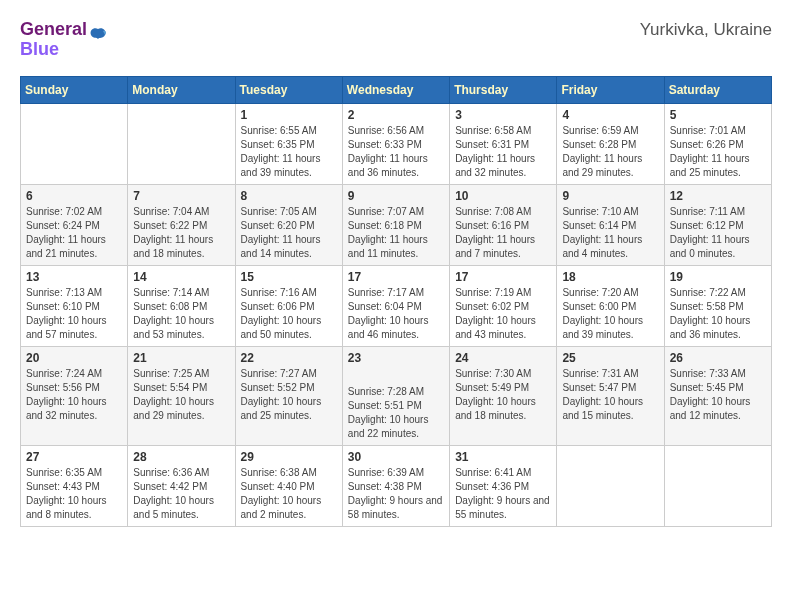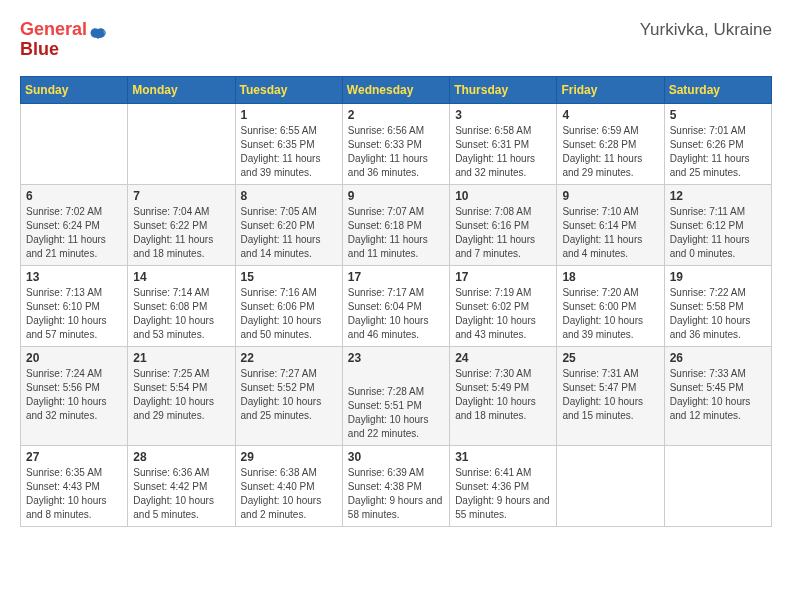--- a/index.html
+++ b/index.html
@@ -20,22 +20,22 @@
       display: flex;
       align-items: center;
     }
     .logo-text {
       display: flex;
       flex-direction: column;
       font-size: 18px;
       font-weight: bold;
       line-height: 1.1;
     }
-    .logo-general { color: #ef4444; }
-    .logo-blue { color: #b91c1c; }
+    .logo-general { color: #701a75; }
+    .logo-blue { color: #8b5cf6; }
     .logo-icon {
       width: 18px;
       height: 22px;
       margin-left: 2px;
       margin-top: -4px;
     }
     .title-block {
       text-align: right;
     }
     .month-title {
@@ -47,21 +47,21 @@
       font-size: 17px;
       color: #555;
     }
     table {
       width: 100%;
       border-collapse: collapse;
       font-size: 11px;
     }
     th {
       background-color: #2a6db5;
-      color: #fde047;
+      color: #fef9c3;
       padding: 6px 4px;
       text-align: left;
       font-size: 12px;
       font-weight: bold;
       border: 1px solid #1a5a9e;
     }
     td {
       border: 1px solid #ccc;
       padding: 4px 5px;
       vertical-align: top;

